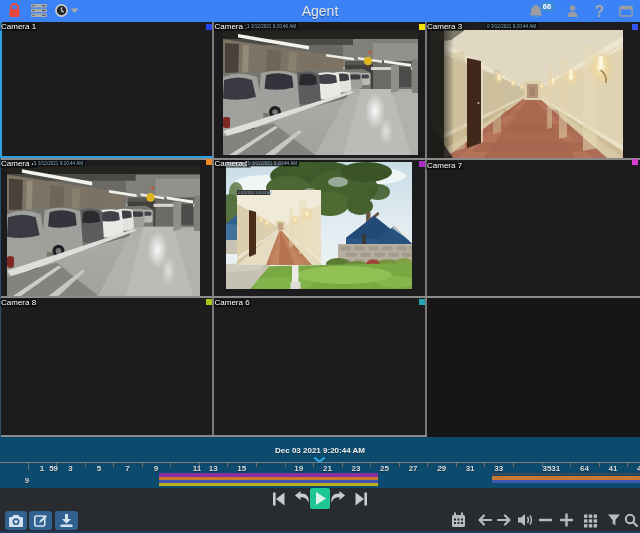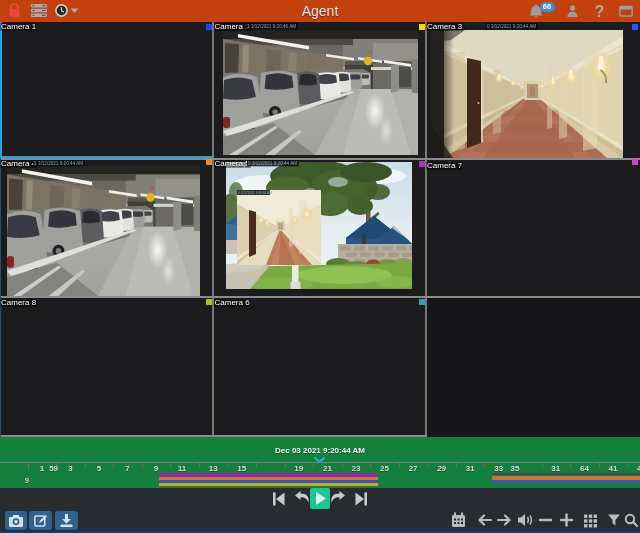--- a/index.html
+++ b/index.html
@@ -6,21 +6,21 @@
 body{width:640px;height:533px;background:#1c1c1e;font-family:"Liberation Sans",sans-serif;position:relative;overflow:hidden;transform:translateZ(0);}
 .abs{position:absolute;}
 .lbl{position:absolute;font-size:8px;font-weight:normal;color:#fff;text-shadow:0 1px 1px #000;line-height:8.5px;background:rgba(0,0,0,0.35);padding:0 1px;white-space:nowrap;}
 .ts{position:absolute;width:71px;height:9.3px;background:rgba(8,10,12,.82);color:#87aabb;font-size:6.6px;line-height:9.3px;white-space:nowrap;overflow:hidden;padding:0 1.5px;transform:scale(0.7);transform-origin:0 0;}
 .ind{position:absolute;width:6px;height:6px;}
 .num{position:absolute;font-size:8px;font-weight:bold;color:#dcdcdc;transform:translateX(-50%);line-height:8px;text-shadow:0 1px 1px rgba(0,0,0,0.4);}
 </style>
 </head>
 <body>
 
-<div class="abs" style="left:0;top:0;width:640px;height:36px;background:#c2410c;">
+<div class="abs" style="left:0;top:0;width:640px;height:36px;background:#3b82f6;">
 
   <svg class="abs" style="left:9px;top:3px;" width="11" height="15" viewBox="0 0 11 15">
     <path d="M2 6 V4.5 A3.5 3.5 0 0 1 9 4.5 V6" fill="none" stroke="#e8473f" stroke-width="2"></path>
     <rect x="0.5" y="6" width="10" height="8" rx="1.2" fill="#e8473f"></rect>
   </svg>
 
   <svg class="abs" style="left:31px;top:4px;" width="16" height="13" viewBox="0 0 16 13">
     <rect x="0" y="0" width="16" height="3.4" rx="0.8" fill="#a9abad"></rect>
     <rect x="0" y="4.8" width="16" height="3.4" rx="0.8" fill="#a9abad"></rect>
     <rect x="0" y="9.6" width="16" height="3.4" rx="0.8" fill="#a9abad"></rect>
@@ -350,21 +350,21 @@
 
 <div class="ind" style="left:206px;top:24px;background:#2644f0;"></div>
 <div class="ind" style="left:419px;top:24px;background:#f2de00;"></div>
 <div class="ind" style="left:632px;top:24px;background:#3555f2;"></div>
 <div class="ind" style="left:206px;top:159px;background:#f08a1e;"></div>
 <div class="ind" style="left:419px;top:161px;background:#ab30c8;"></div>
 <div class="ind" style="left:632px;top:159px;background:#d83fd0;"></div>
 <div class="ind" style="left:206px;top:299px;background:#a4c615;"></div>
 <div class="ind" style="left:419px;top:299px;background:#23a9b4;"></div>
 
-<div class="abs" style="left:0;top:437px;width:640px;height:51px;background:#15803d;">
+<div class="abs" style="left:0;top:437px;width:640px;height:51px;background:#0c4a6e;">
   <div class="abs" style="left:0;top:9px;width:640px;text-align:center;font-size:8px;font-weight:bold;color:#f2f2f2;text-shadow:0 1px 1px rgba(0,0,0,0.4);">Dec 03 2021 9:20:44 AM</div>
   <svg class="abs" style="left:314px;top:20px;" width="11" height="6" viewBox="0 0 11 6">
     <path d="M1 1 L5.5 4.8 L10 1" fill="none" stroke="#2aa7e0" stroke-width="2.2" stroke-linecap="round"></path>
   </svg>
 
   <div class="abs" style="left:0;top:25px;width:640px;height:1px;background:#7c7c7c;"></div>
 
   <div id="ticks">
       <div class="abs" style="left:27.6px;top:26px;width:1px;height:7px;background:#6f6f6f;"></div>
       <div class="abs" style="left:56.2px;top:26px;width:1px;height:4px;background:#6f6f6f;"></div>
@@ -390,33 +390,33 @@
       <div class="abs" style="left:627.2px;top:26px;width:1px;height:4px;background:#6f6f6f;"></div>
     </div>
 
   <div id="nums">
       <div class="num" style="left:14.6px;top:28px;margin-left:39px;">59</div>
       <div class="num" style="left:41.9px;top:28px;">1</div>
       <div class="num" style="left:70.5px;top:28px;">3</div>
       <div class="num" style="left:99.0px;top:28px;">5</div>
       <div class="num" style="left:127.6px;top:28px;">7</div>
       <div class="num" style="left:156.1px;top:28px;">9</div>
-      <div class="num" style="left:182px;top:28px;">11</div>
+      <div class="num" style="left:197px;top:28px;">11</div>
       <div class="num" style="left:213.2px;top:28px;">13</div>
       <div class="num" style="left:241.8px;top:28px;">15</div>
       <div class="num" style="left:270.3px;top:28px;margin-top:30px;">17</div>
       <div class="num" style="left:298.8px;top:28px;">19</div>
       <div class="num" style="left:327.4px;top:28px;">21</div>
       <div class="num" style="left:355.9px;top:28px;">23</div>
       <div class="num" style="left:384.5px;top:28px;">25</div>
       <div class="num" style="left:413.1px;top:28px;">27</div>
       <div class="num" style="left:441.6px;top:28px;font-style:italic;">29</div>
       <div class="num" style="left:470.1px;top:28px;">31</div>
       <div class="num" style="left:498.7px;top:28px;">33</div>
-      <div class="num" style="left:515px;top:28px;">35</div>
+      <div class="num" style="left:547px;top:28px;">35</div>
       <div class="num" style="left:555.8px;top:28px;">31</div>
       <div class="num" style="left:584.4px;top:28px;">64</div>
       <div class="num" style="left:612.9px;top:28px;">41</div>
       <div class="num" style="left:641.5px;top:28px;">43</div>
     </div>
   <div class="num" style="left:27px;top:40px;color:#cfcfcf;">9</div>
 
   <div class="abs" style="left:159px;top:35.5px;width:219px;height:4.5px;background:#8c2da0;"></div>
   <div class="abs" style="left:159px;top:40px;width:219px;height:3px;background:#c87830;"></div>
   <div class="abs" style="left:159px;top:43px;width:219px;height:3px;background:#4056b0;"></div>

